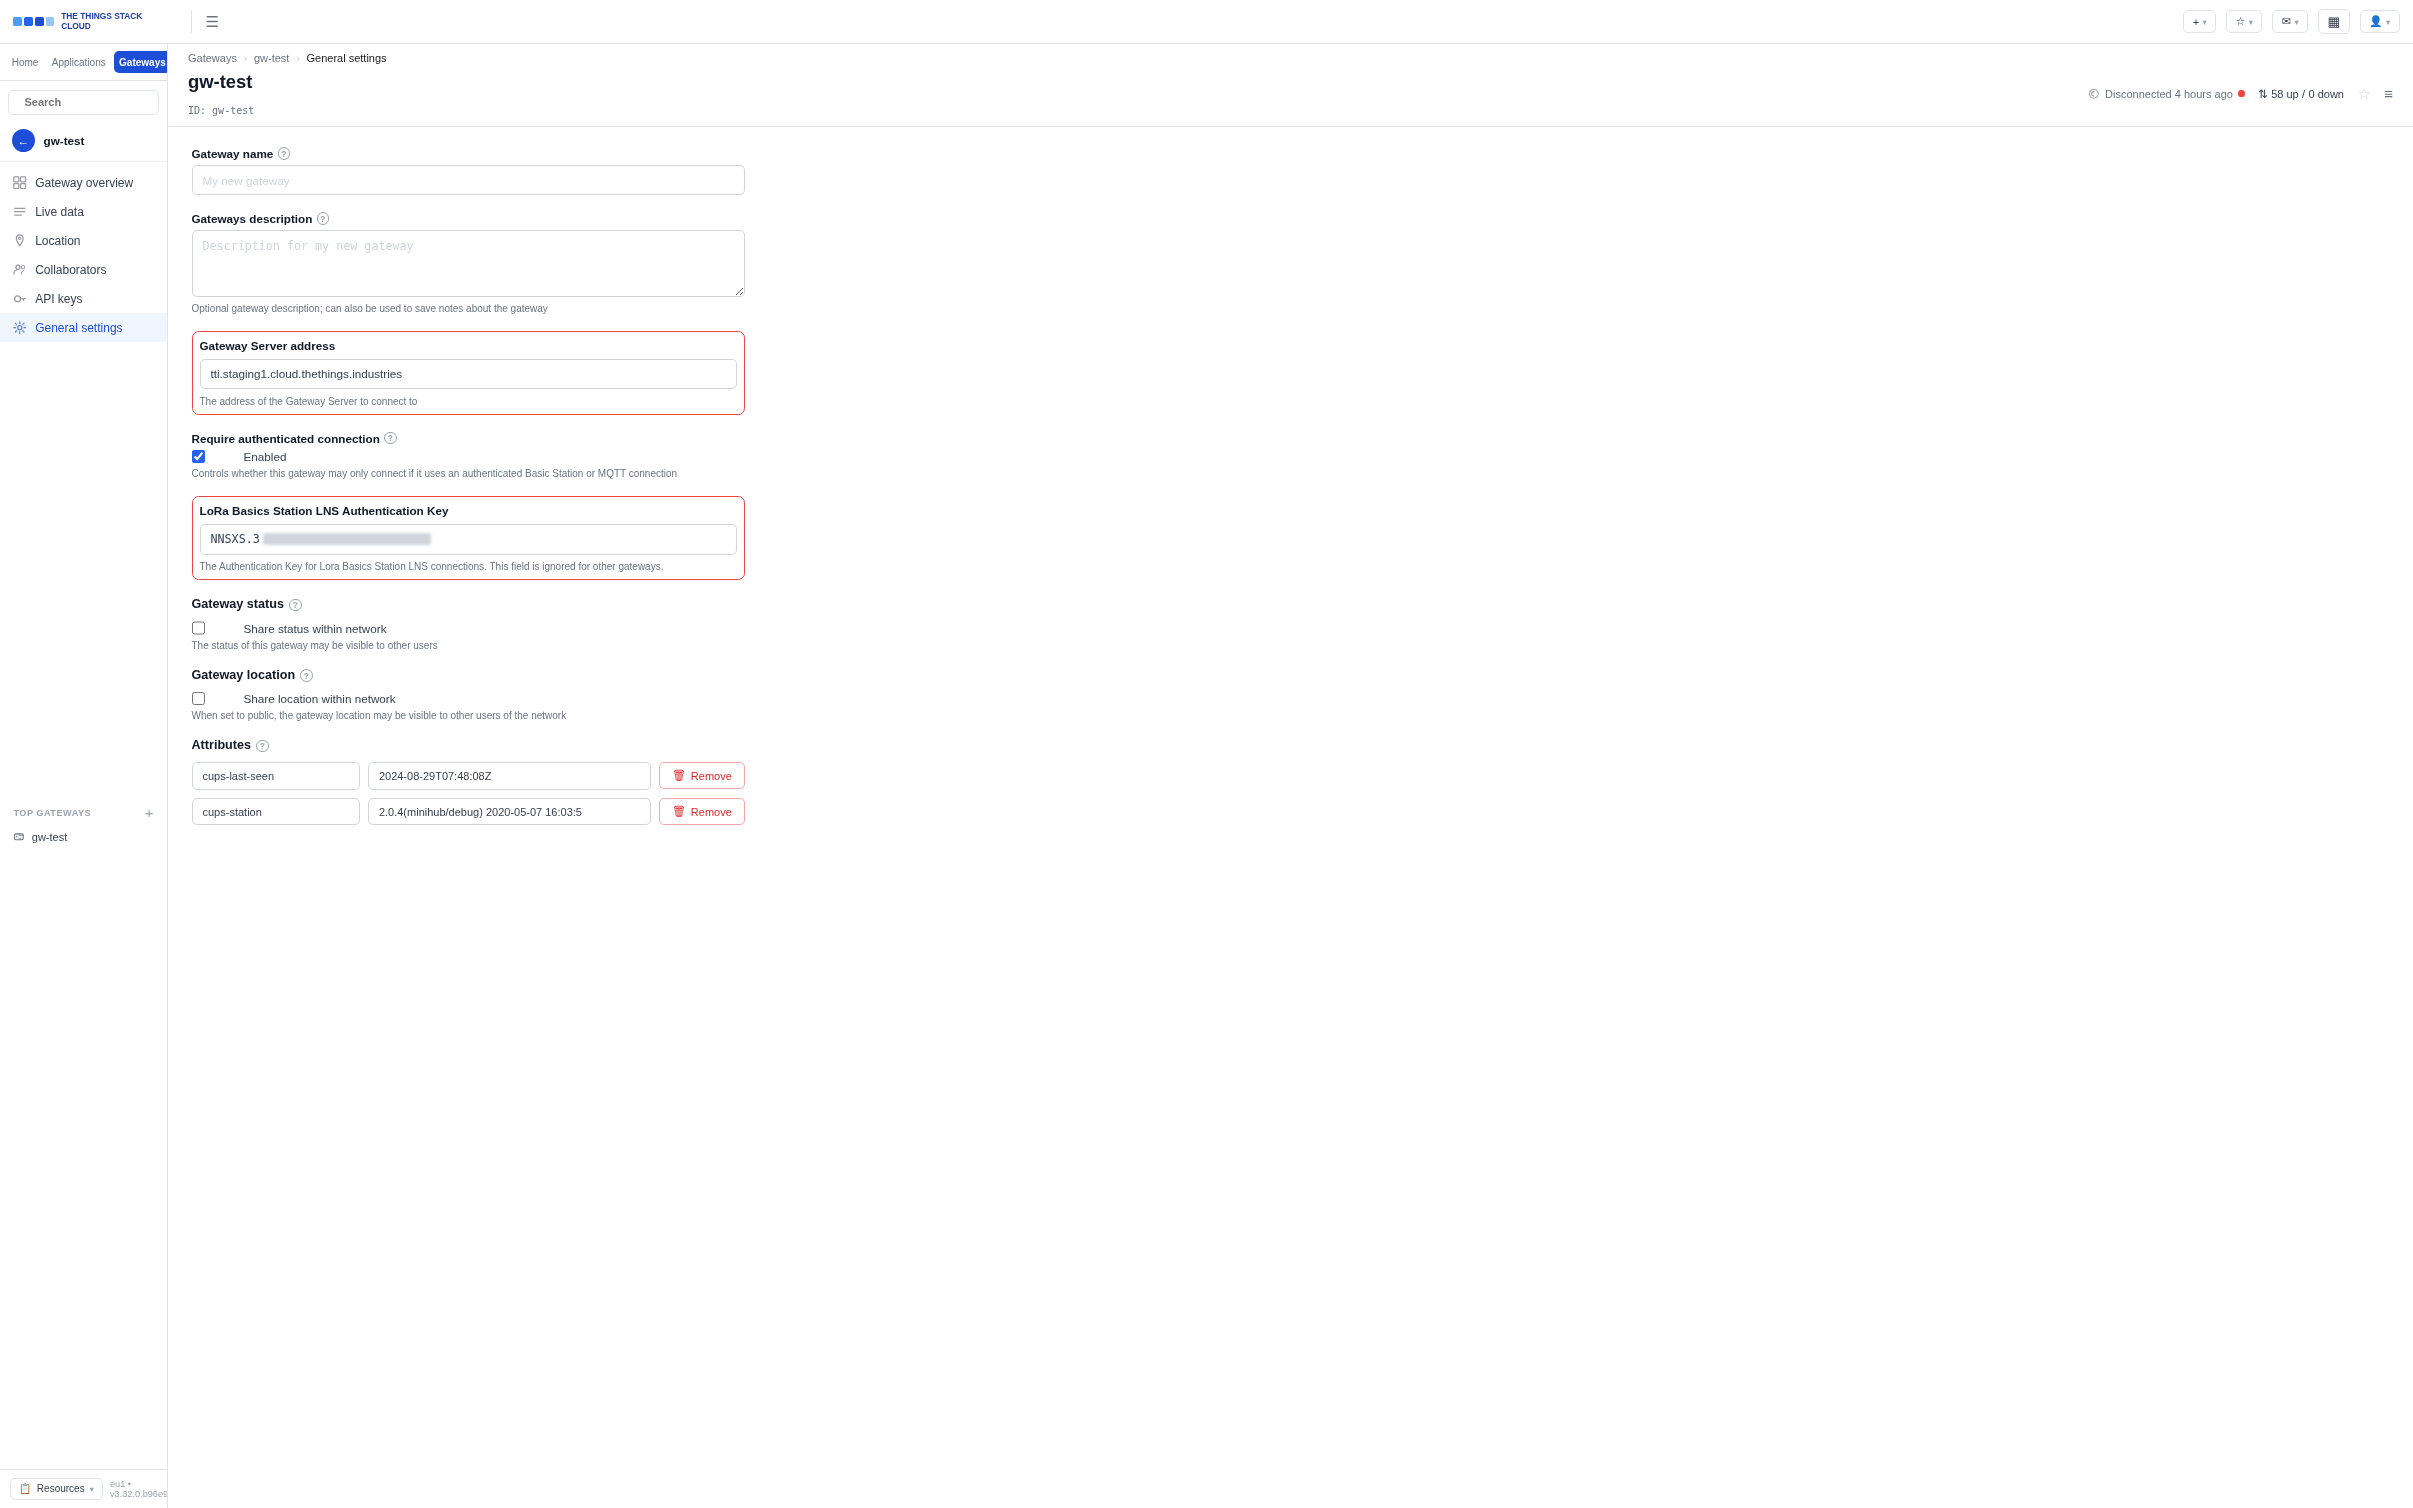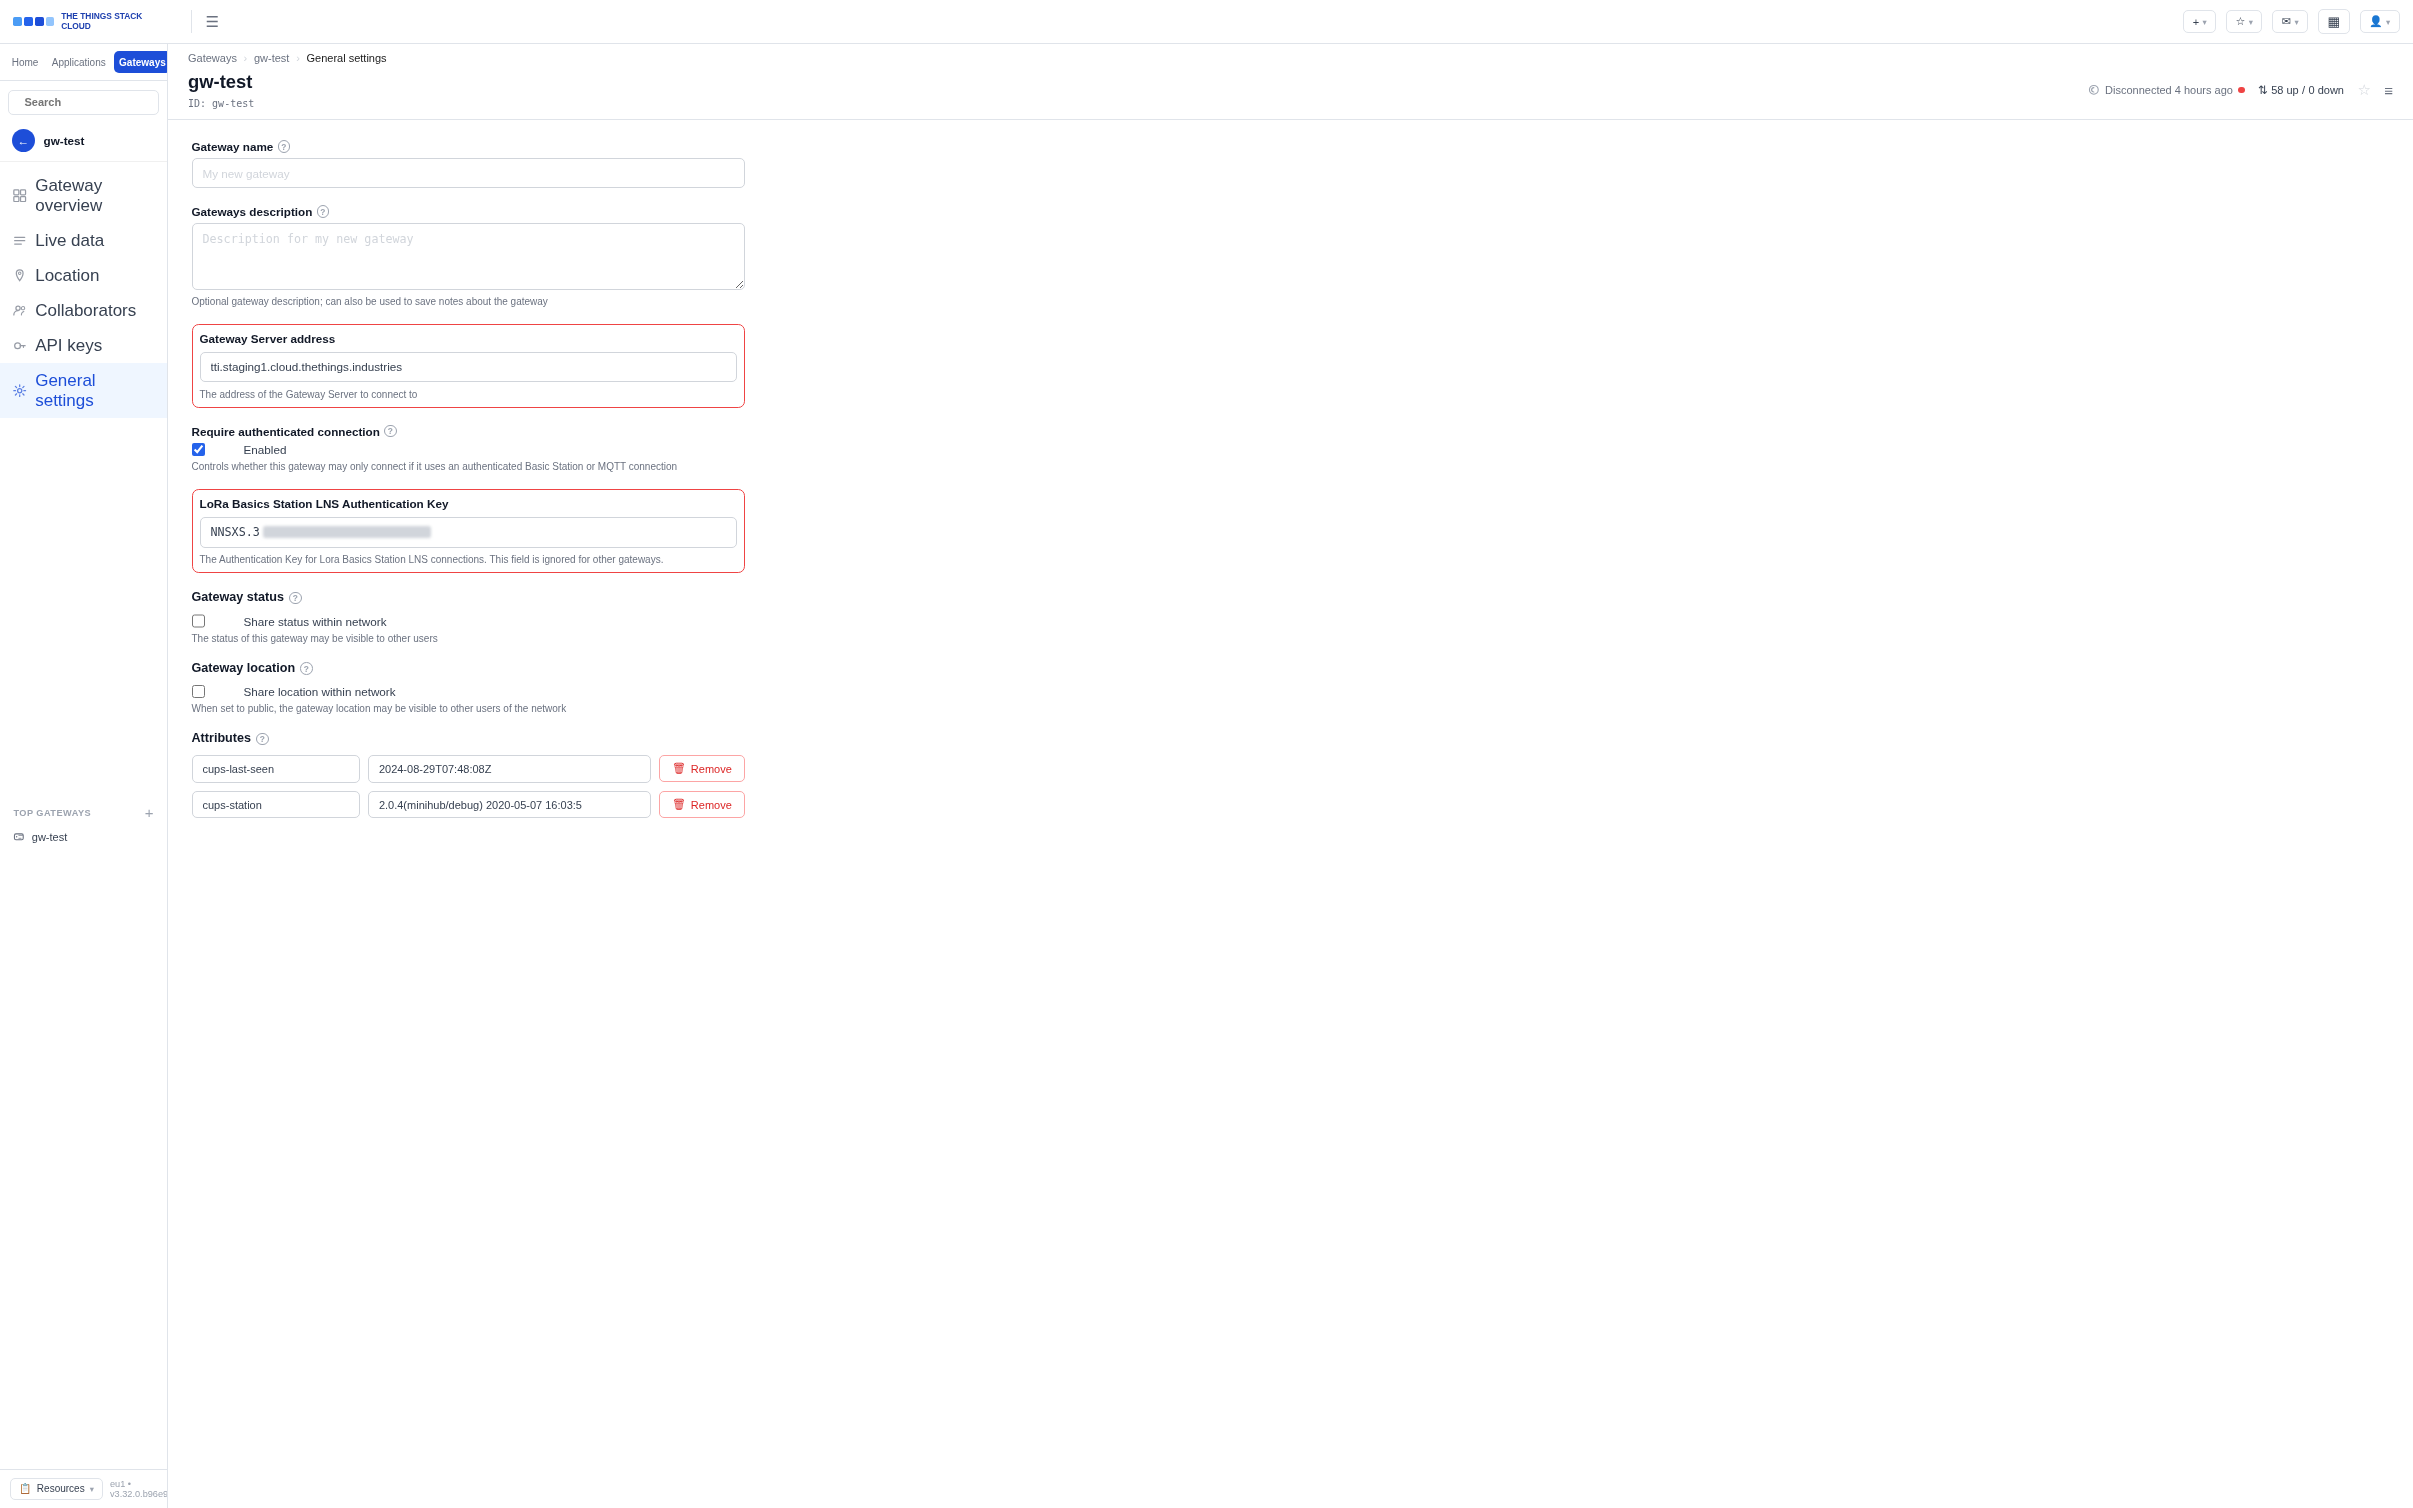--- a/index.html
+++ b/index.html
@@ -31,21 +31,21 @@
     .snav-tab.active { background: #1d4ed8; color: #fff; font-weight: 600; }
 
     .search-box { display: flex; align-items: center; gap: 6.7px; margin: 8.4px 8.4px 5px; border: 0.8px solid #e0e4ea; border-radius: 5px; padding: 5.9px 8.4px; }
     .search-box input { border: none; outline: none; font-size: 11px; color: #6b7280; flex: 1; background: transparent; font-weight: bold; }
 
     .sidebar-entity { display: flex; align-items: center; gap: 8.4px; padding: 8.4px 11.7px; border-bottom: 0.8px solid #f0f0f0; }
     .back-btn { width: 23.5px; height: 23.5px; border-radius: 50%; background: #1d4ed8; border: none; cursor: pointer; display: flex; align-items: center; justify-content: center; color: #fff; font-size: 11.7px; flex-shrink: 0; }
     .entity-name { font-weight: 600; font-size: 11.7px; color: #111827; }
 
     .sidebar-menu { padding: 6.7px 0; flex: 1; }
-    .menu-item { display: flex; align-items: center; gap: 8.4px; padding: 7.5px 13.4px; cursor: pointer; color: #374151; font-size: 17px; border-radius: 0; }
+    .menu-item { display: flex; align-items: center; gap: 8.4px; padding: 7.5px 13.4px; cursor: pointer; color: #374151; font-size: 12px; border-radius: 0; }
     .menu-item.active { background: #eff6ff; color: #1d4ed8; font-weight: 500; }
     .menu-icon { width: 13.4px; height: 13.4px; flex-shrink: 0; opacity: 0.7; }
 
     .sidebar-section-header { display: flex; align-items: center; justify-content: space-between; padding: 10px 13.4px 3.4px; }
     .section-label { font-size: 9.2px; font-weight: 600; color: #9ca3af; text-transform: uppercase; letter-spacing: 0.05em; }
     .section-add { background: none; border: none; cursor: pointer; color: #9ca3af; font-size: 15px; }
 
     .gateway-list-item { display: flex; align-items: center; gap: 6.7px; padding: 6.7px 13.4px; cursor: pointer; font-size: 11px; color: #374151; }
 
     .sidebar-bottom { padding: 8.4px 10px; border-top: 0.8px solid #e0e4ea; display: flex; align-items: center; gap: 6.7px; }
@@ -57,21 +57,21 @@
 
     
     .page-header-bar { background: #fff; border-bottom: 0.8px solid #e0e4ea; padding: 0 20px; flex-shrink: 0; }
     .breadcrumb { display: flex; align-items: center; gap: 6.7px; padding: 8.4px 0 0; font-size: 11px; color: #6b7280; }
     .breadcrumb a { color: #6b7280; text-decoration: none; }
     .breadcrumb .current { color: #1a1a1a; font-weight: 500; }
     .breadcrumb-sep { color: #d1d5db; }
 
     .gateway-title-row { display: flex; align-items: center; justify-content: space-between; padding: 6.7px 0 10px; }
     .gateway-title-left h1 { font-size: 18.4px; font-weight: 700; color: #111827; }
-    .gateway-id { font-size: 10px; color: #6b7280; font-family: monospace; margin-top: 5px; }
+    .gateway-id { font-size: 10px; color: #6b7280; font-family: monospace; margin-top: 12px; }
     .gateway-status-right { display: flex; align-items: center; gap: 13.4px; }
     .status-badge { display: flex; align-items: center; gap: 5px; font-size: 11px; color: #6b7280; }
     .status-dot { width: 6.7px; height: 6.7px; border-radius: 50%; background: #ef4444; }
     .traffic-info { font-size: 11px; color: #374151; display: flex; align-items: center; gap: 3.4px; }
     .star-btn { background: none; border: none; cursor: pointer; font-size: 15px; color: #d1d5db; }
     .menu-dots-btn { background: none; border: none; cursor: pointer; font-size: 15px; color: #6b7280; }
 
     
     .main-content { flex: 1; overflow-y: auto; padding: 20px 23.5px; background: #fff; }
 

